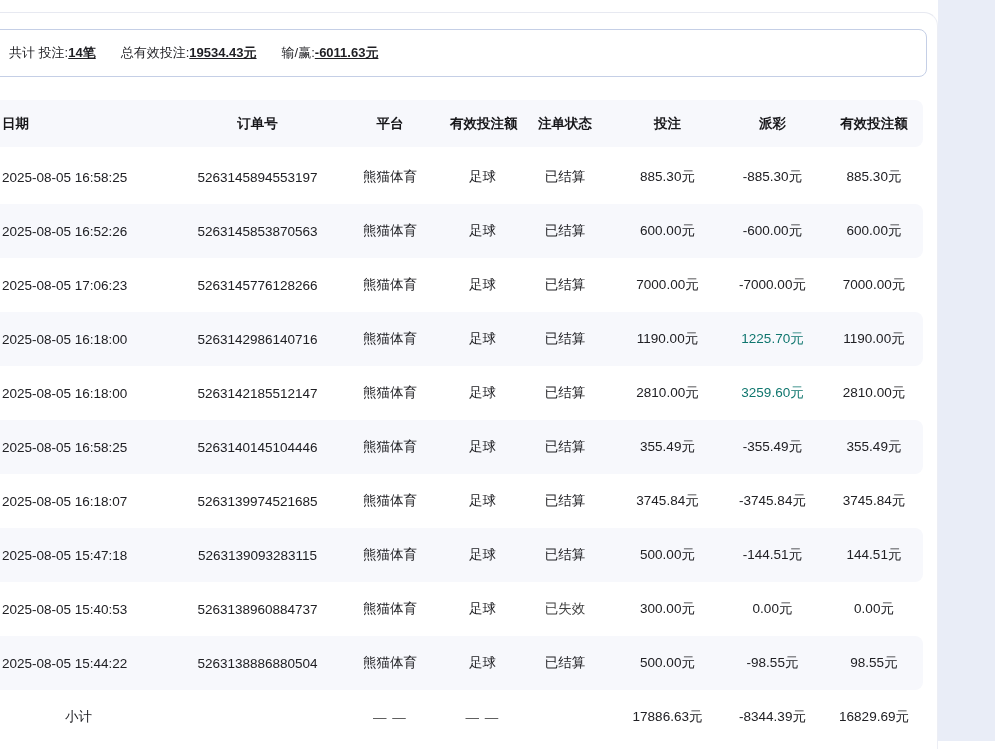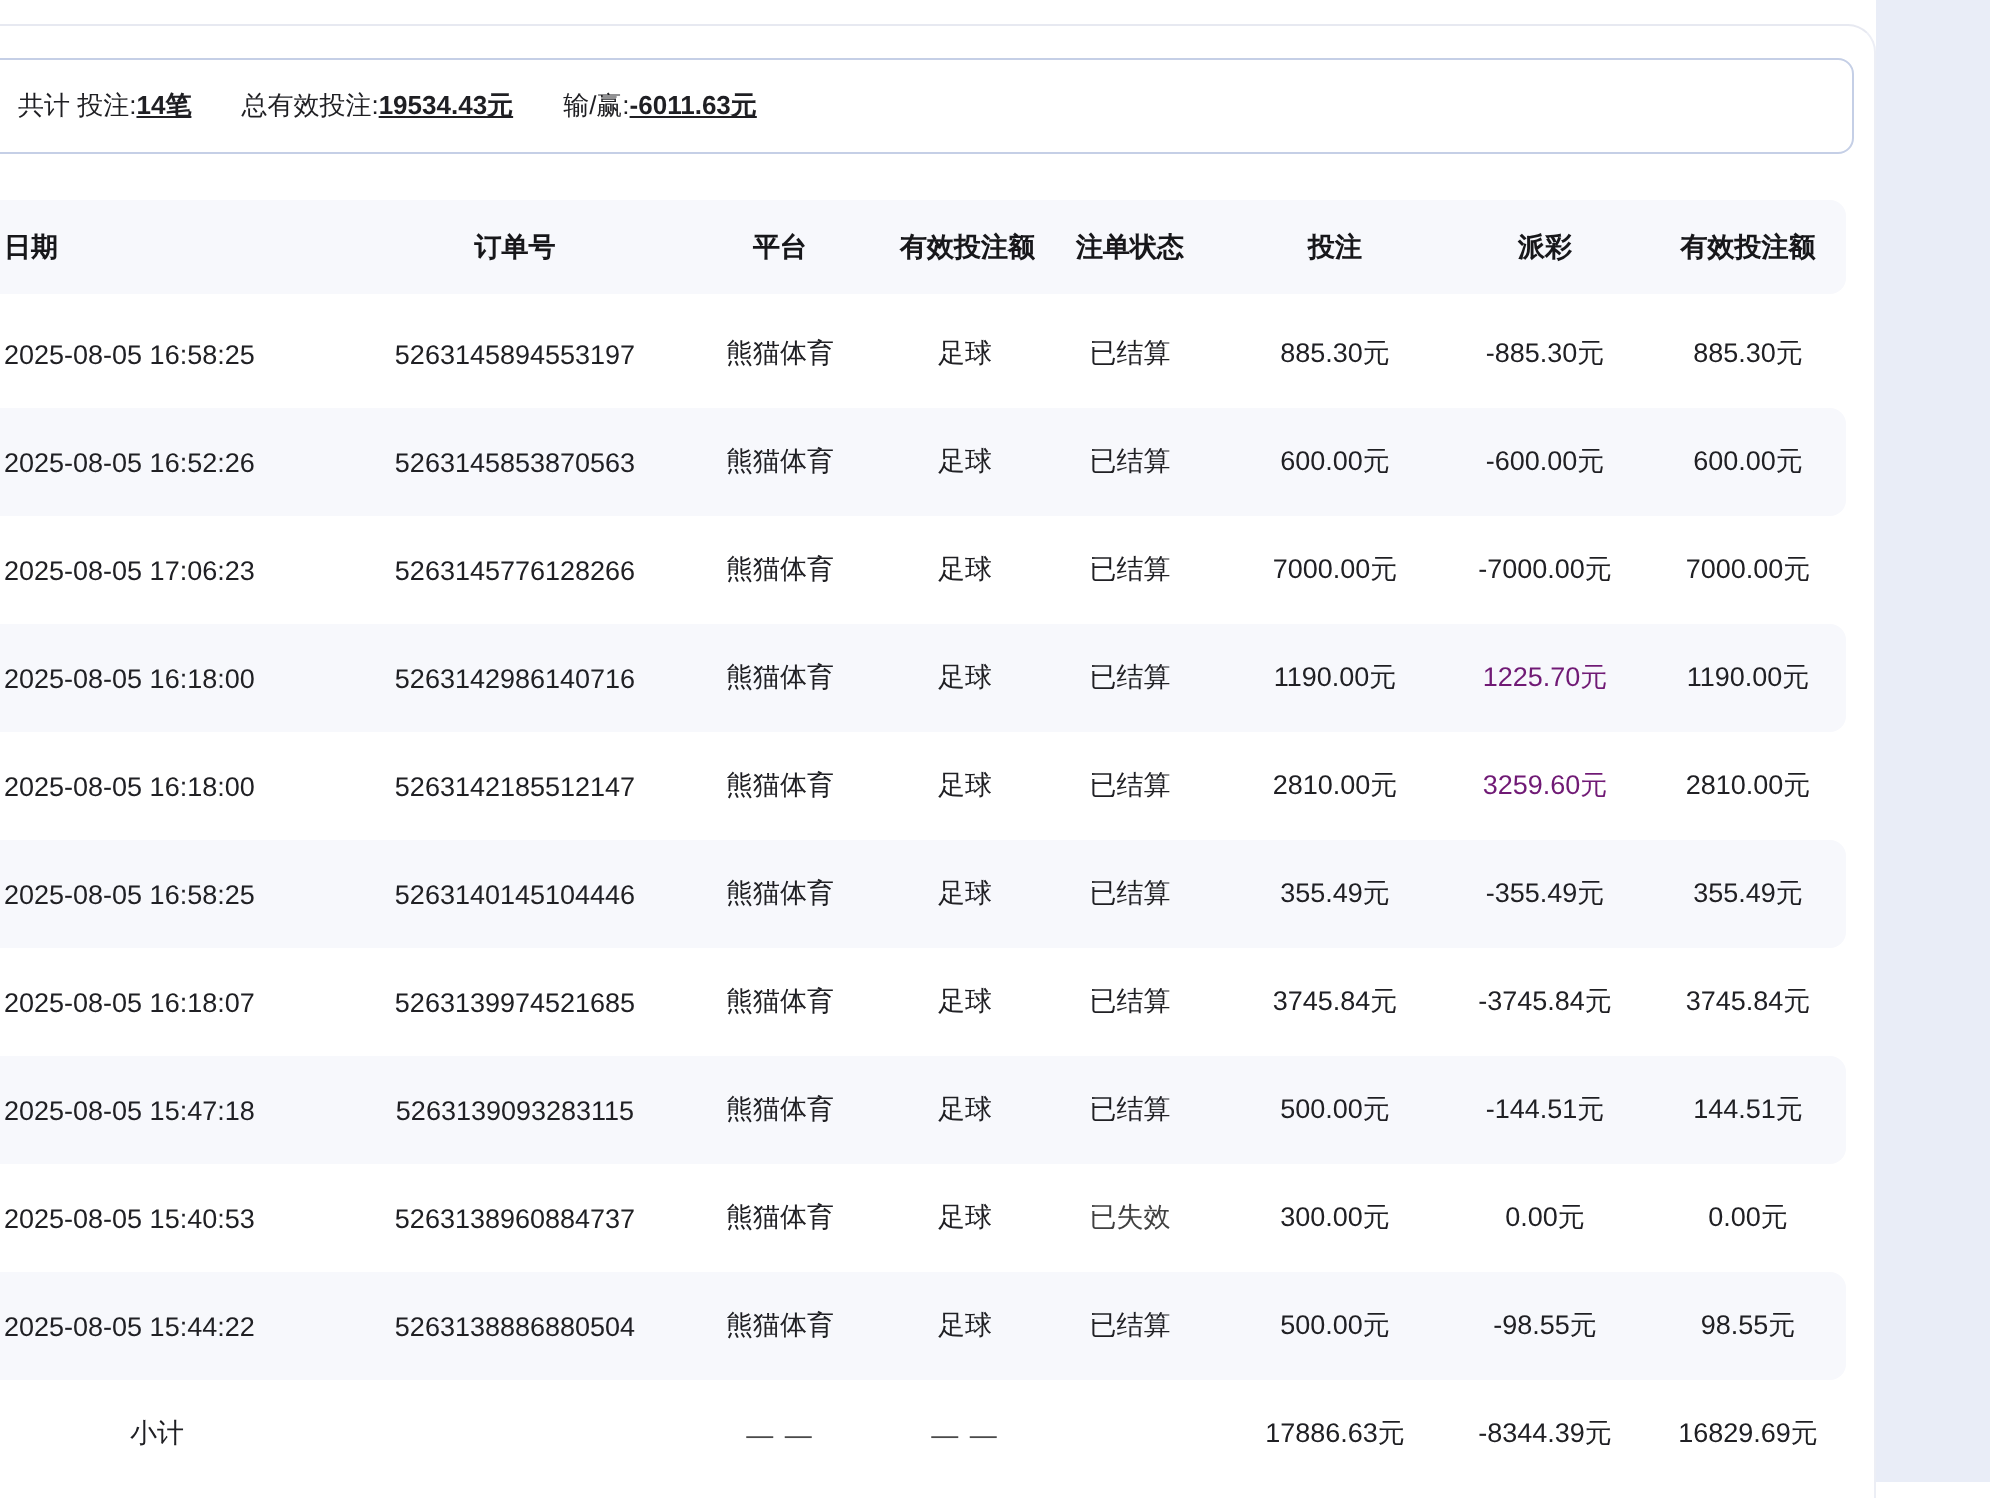--- a/index.html
+++ b/index.html
@@ -63,21 +63,21 @@
 
   .tbody { margin-top: 3px; }
   .row {
     height: 54px;
     font-size: 13.5px;
     color: #202024;
     border-radius: 8px;
   }
   .row.striped { background: #f7f8fc; }
   .cell.invalid { color: #404040; }
-  .cell.pos { color: #701a75; }
+  .cell.pos { color: #0f766e; }
 
   .subtotal {
     height: 54px;
     font-size: 13.5px;
     color: #202024;
   }
   .subtotal .label-cell { padding-left: 85px; box-sizing: border-box; text-align: left; }
   .subtotal .dash { color: #4a4a4a; letter-spacing: 1px; }
 </style>
 </head>

